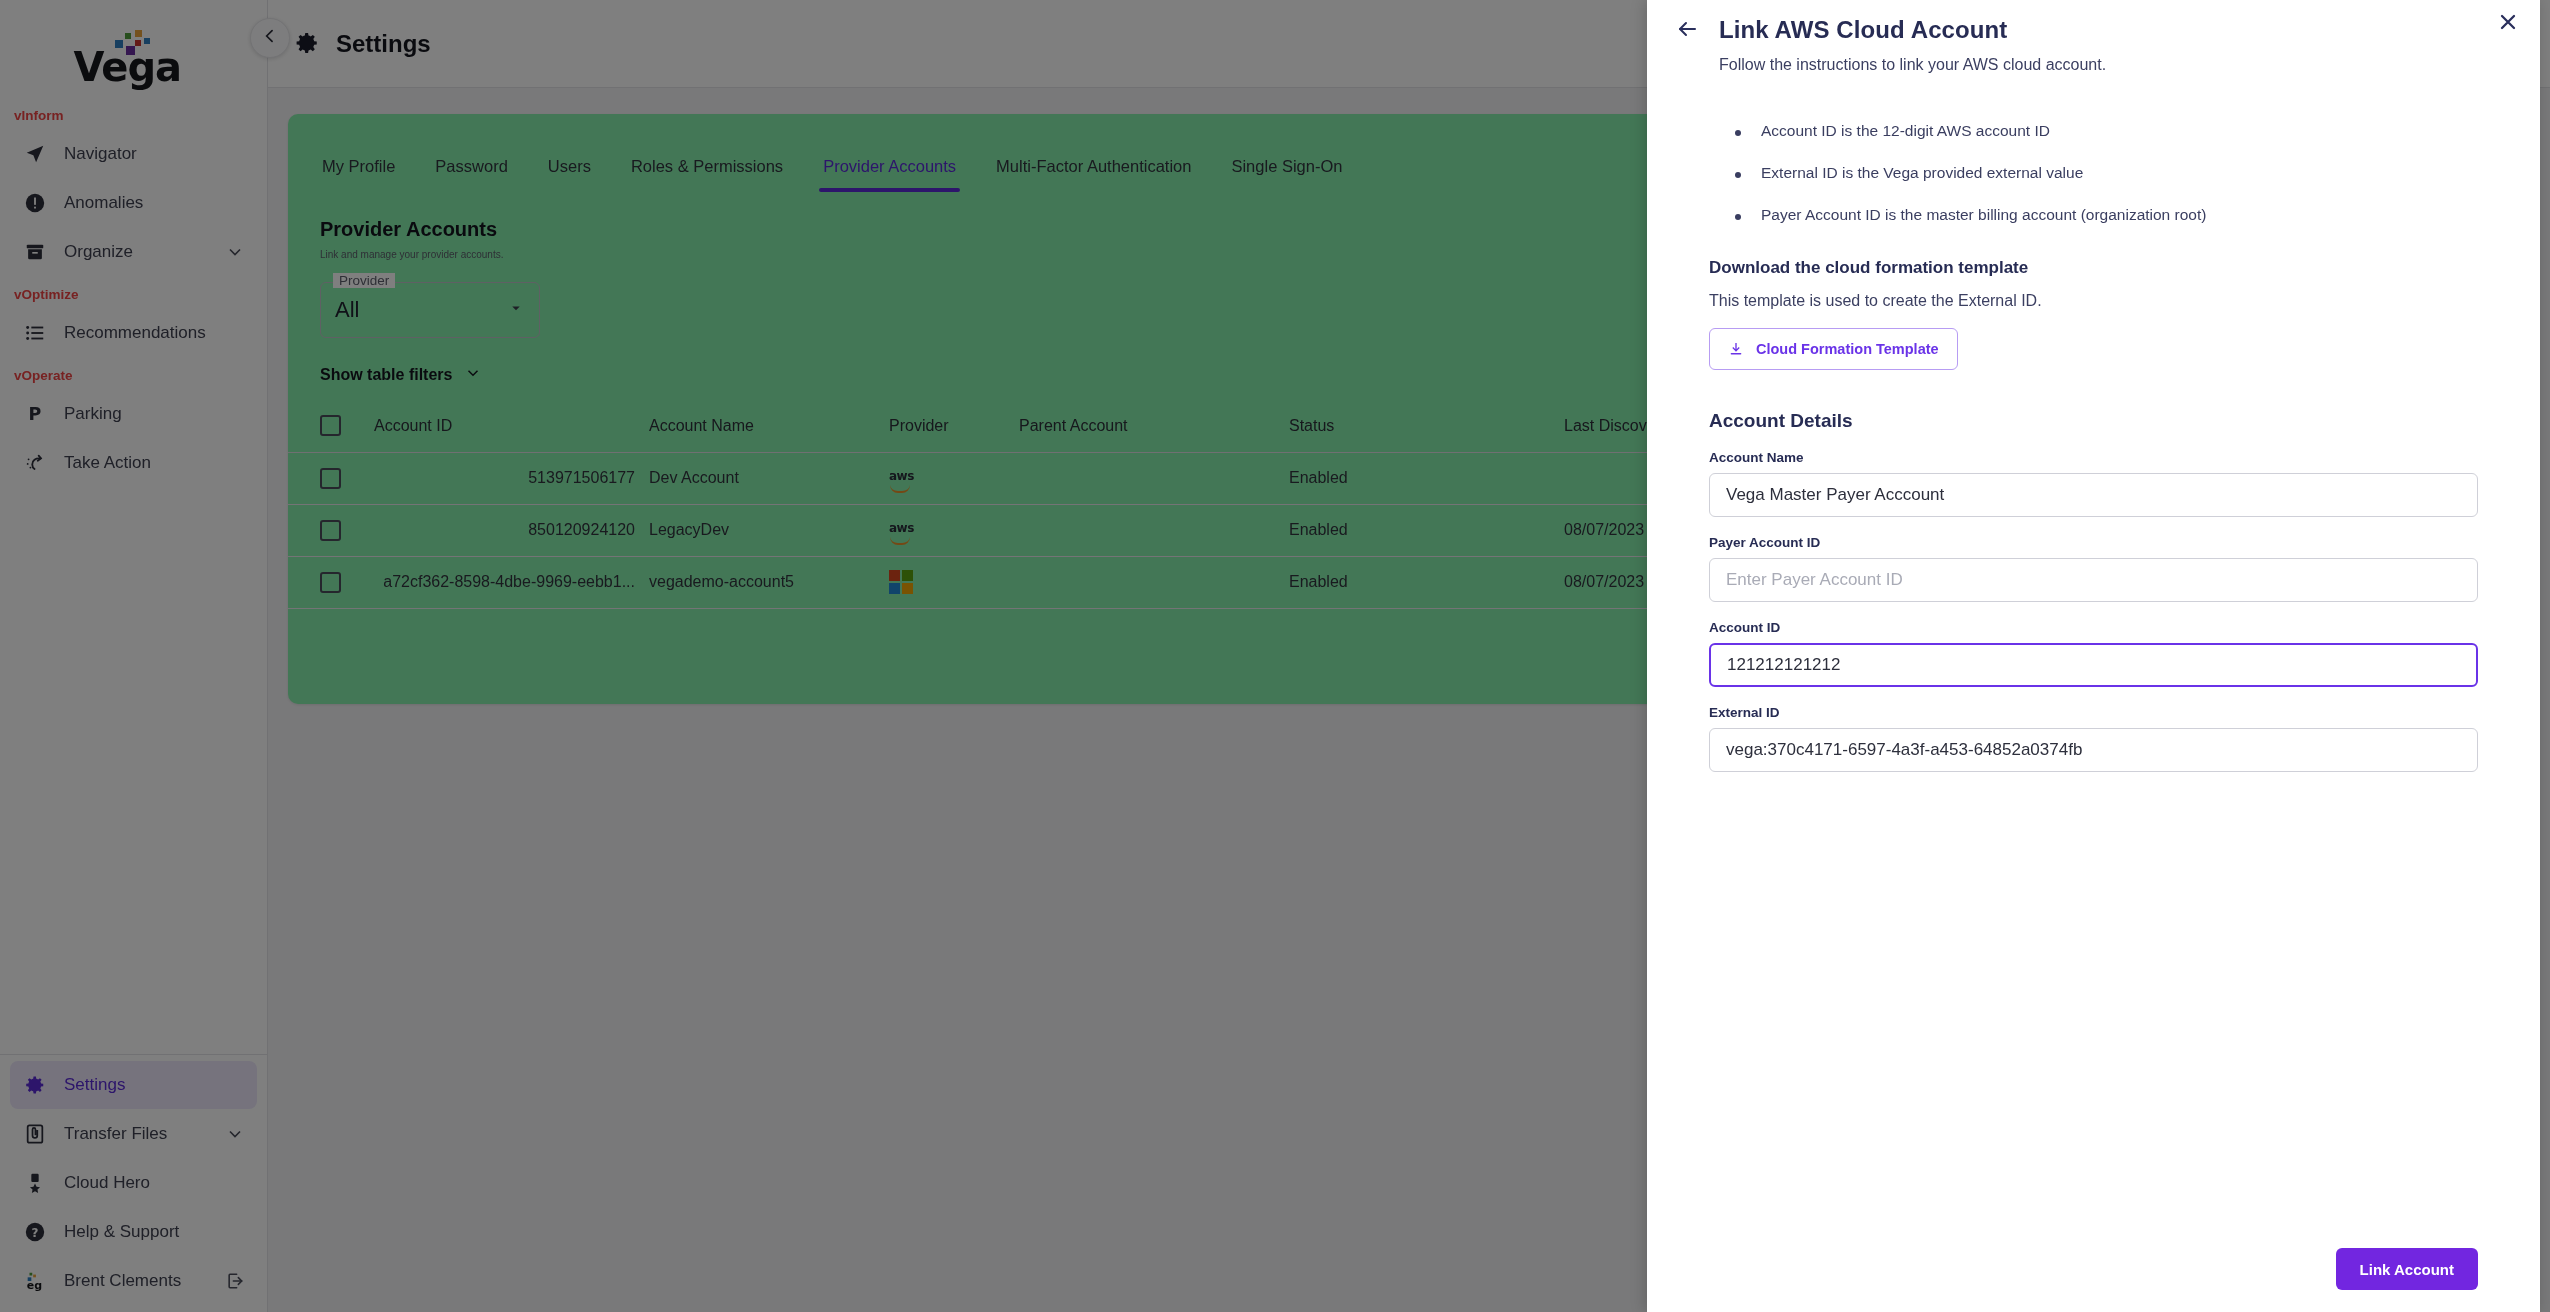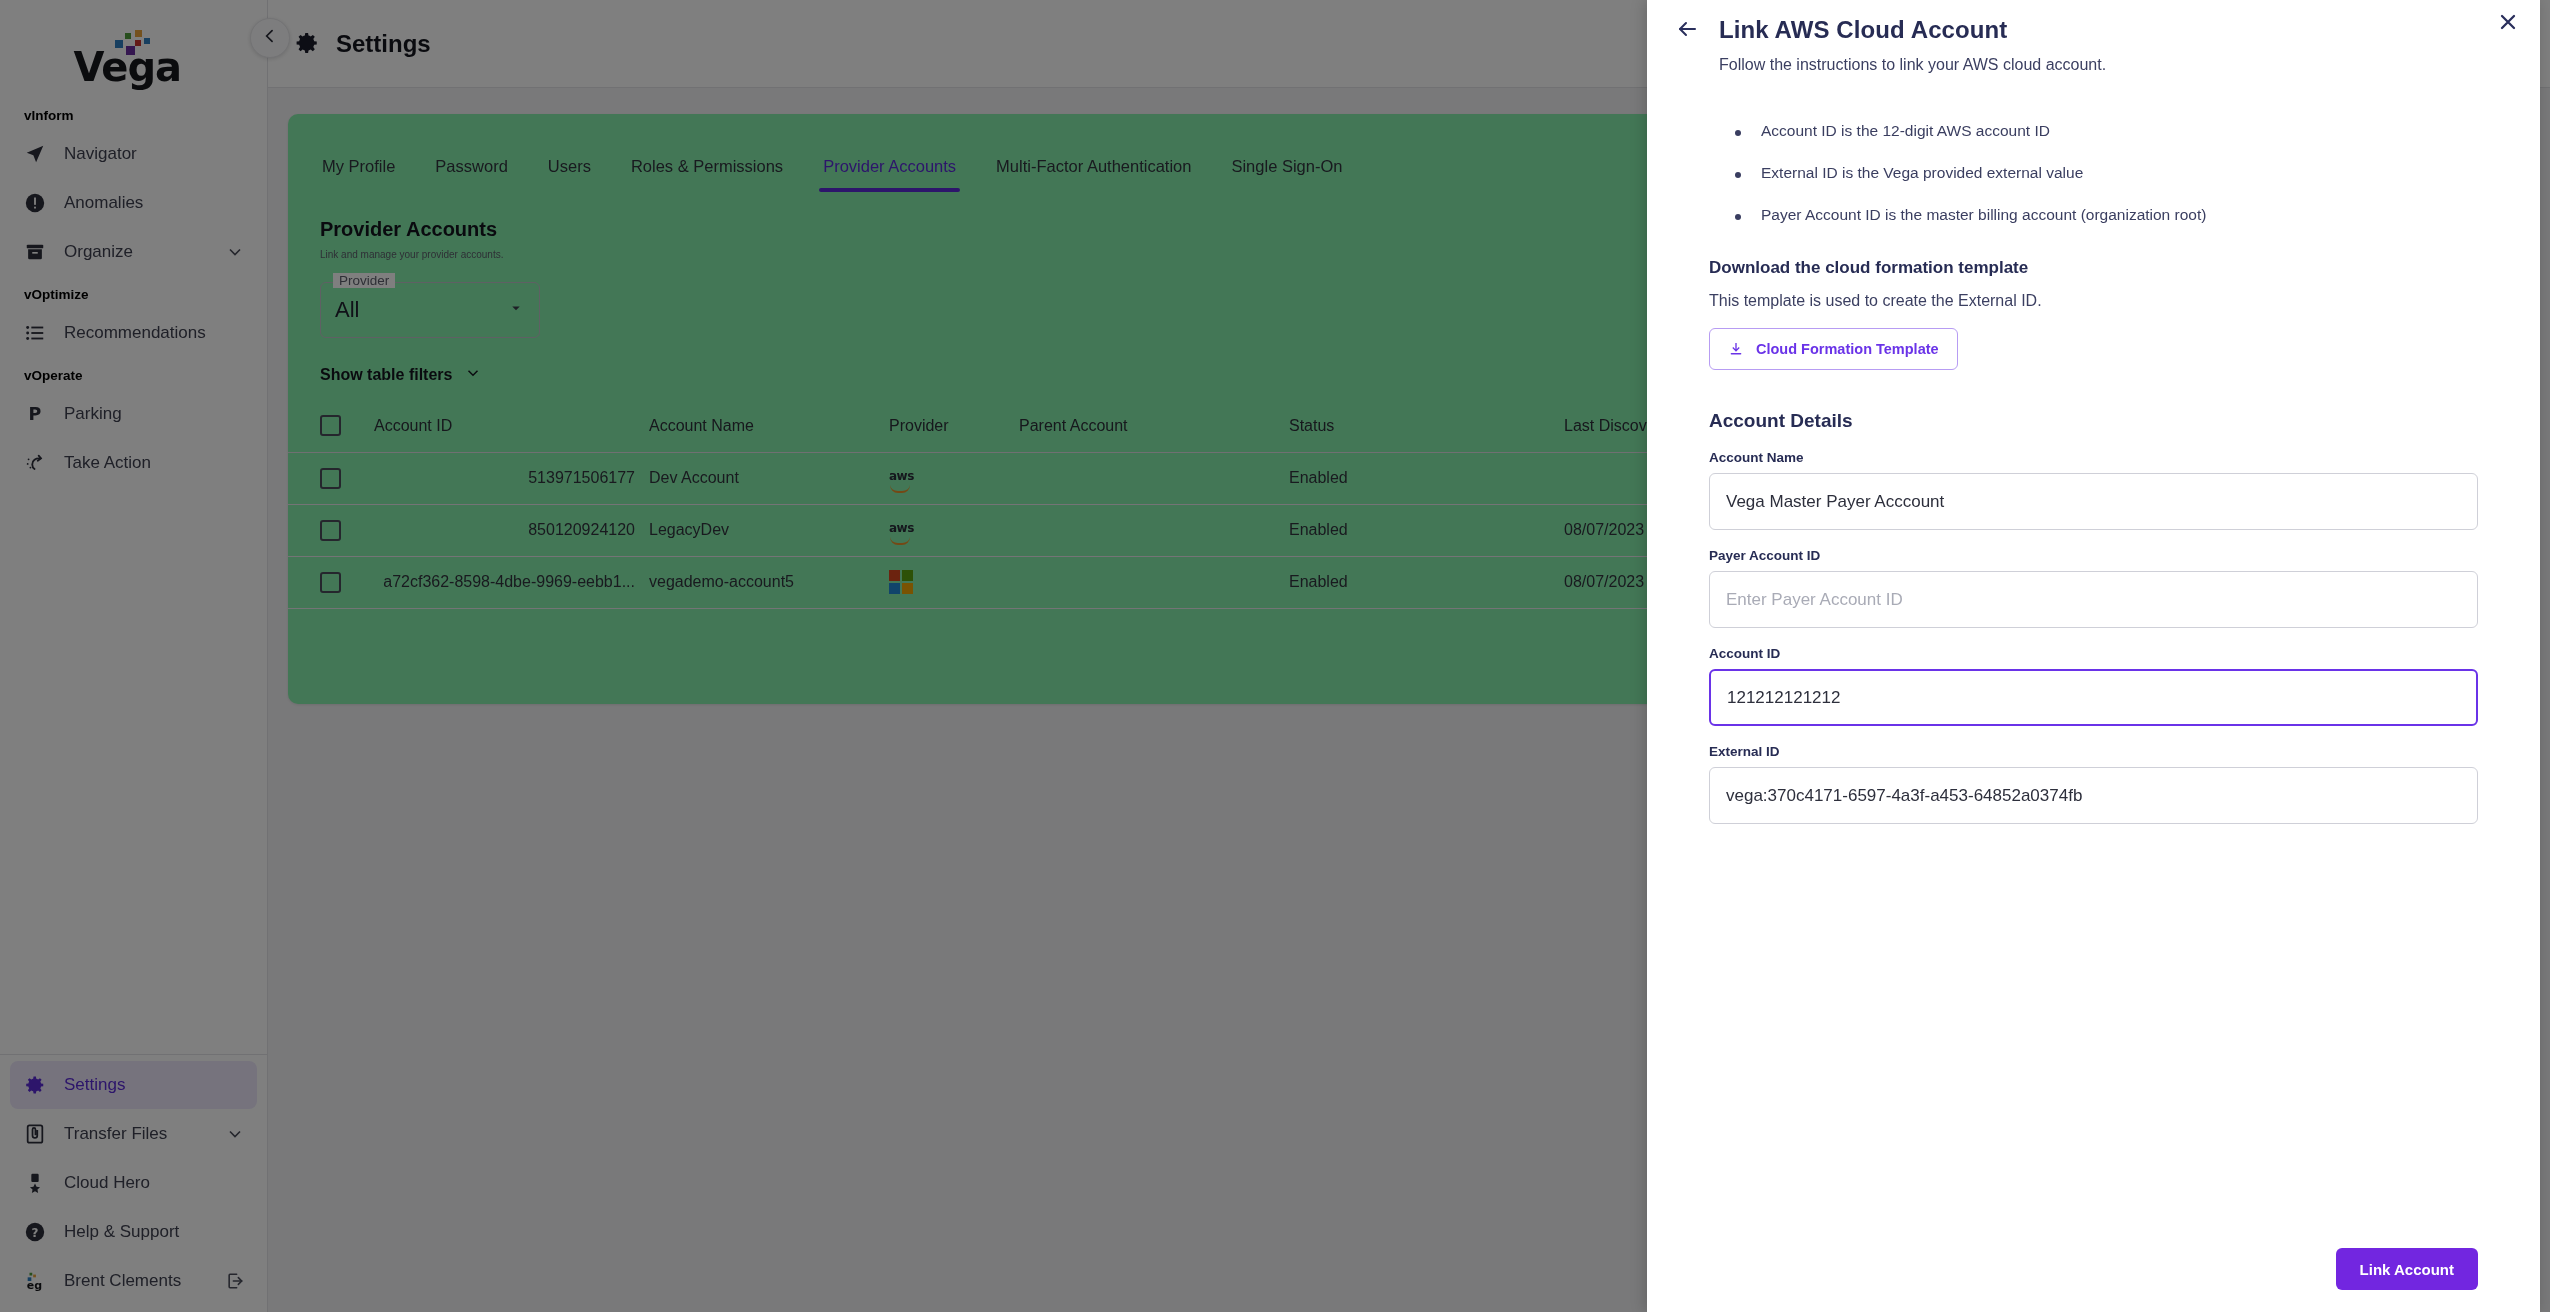--- a/index.html
+++ b/index.html
@@ -27,23 +27,22 @@
   .logo-word {
     position:absolute; left:0; bottom:-2px;
     font-family: "DejaVu Sans", sans-serif;
     font-size: 40px; font-weight: 700; color:#17181c; letter-spacing:-1px;
   }
   .logo-dots { position:absolute; left:41px; top:0px; width:46px; height:30px; }
   .logo-dots i { position:absolute; display:block; }
 
   .nav-scroll { flex: 1 1 auto; overflow: hidden; padding-top: 10px; }
   .nav-group-label {
-    font-size: 13.5px; font-weight: 700; color:#000000;
+    font-size: 13.5px; font-weight: 700; color:#ef4444;
     padding: 10px 14px 6px 14px;
-    margin-left: 10px;
   }
   .nav-item {
     display: flex; align-items: center; gap: 16px;
     height: 48px; margin: 1px 10px; padding: 0 12px;
     border-radius: 8px; cursor: pointer;
     color: #3f4150; font-size: 17px;
   }
   .nav-item .ico { width:26px; height:26px; flex:0 0 26px; display:flex; align-items:center; justify-content:center; color:#2c2e3a; }
   .nav-item .lbl { flex: 1 1 auto; white-space: nowrap; }
   .nav-item .chev { width: 20px; height: 20px; flex:0 0 20px; color:#4a4c5a; }
@@ -179,21 +178,21 @@
     background:#fff; color:#6a33e8; font-size: 14.5px; font-weight: 600;
     display:inline-flex; align-items:center; gap: 12px; padding: 0 18px; cursor:pointer;
   }
   .dl-ico { width: 16px; height: 16px; color:#6a33e8; flex:0 0 16px; }
 
   .acct-details-title { font-size: 19px; font-weight: 700; color:#272c54; margin-top: 40px; }
 
   .field { margin-top: 18px; }
   .field-lbl { font-size: 13.5px; font-weight: 700; color:#272c54; margin-bottom: 8px; }
   .field-input {
-    width: 100%; height: 57px; border: 1px solid #cfd0d8; border-radius: 6px;
+    width: 100%; height: 44px; border: 1px solid #cfd0d8; border-radius: 6px;
     background:#fff; font-size: 17px; color:#2d2f3c; padding: 0 16px;
     font-family:"Liberation Sans", sans-serif; outline: none;
   }
   .field-input::placeholder { color:#a9abb6; }
   .field-input.focused { border: 2px solid #6a33e8; caret-color:#2d2f3c; }
   .field:nth-of-type(1) { margin-top: 14px; }
 
   .drawer-foot {
     flex: 0 0 auto; padding: 0 62px 22px 0; display:flex; justify-content:flex-end;
   }

